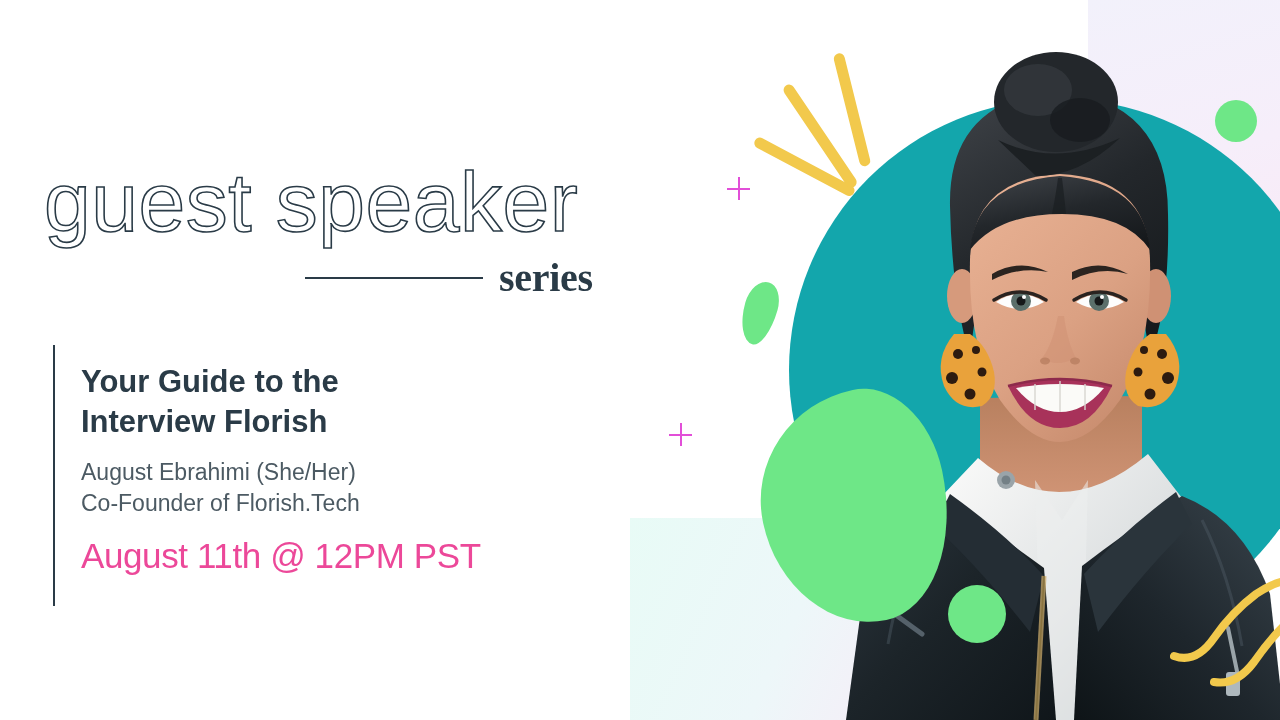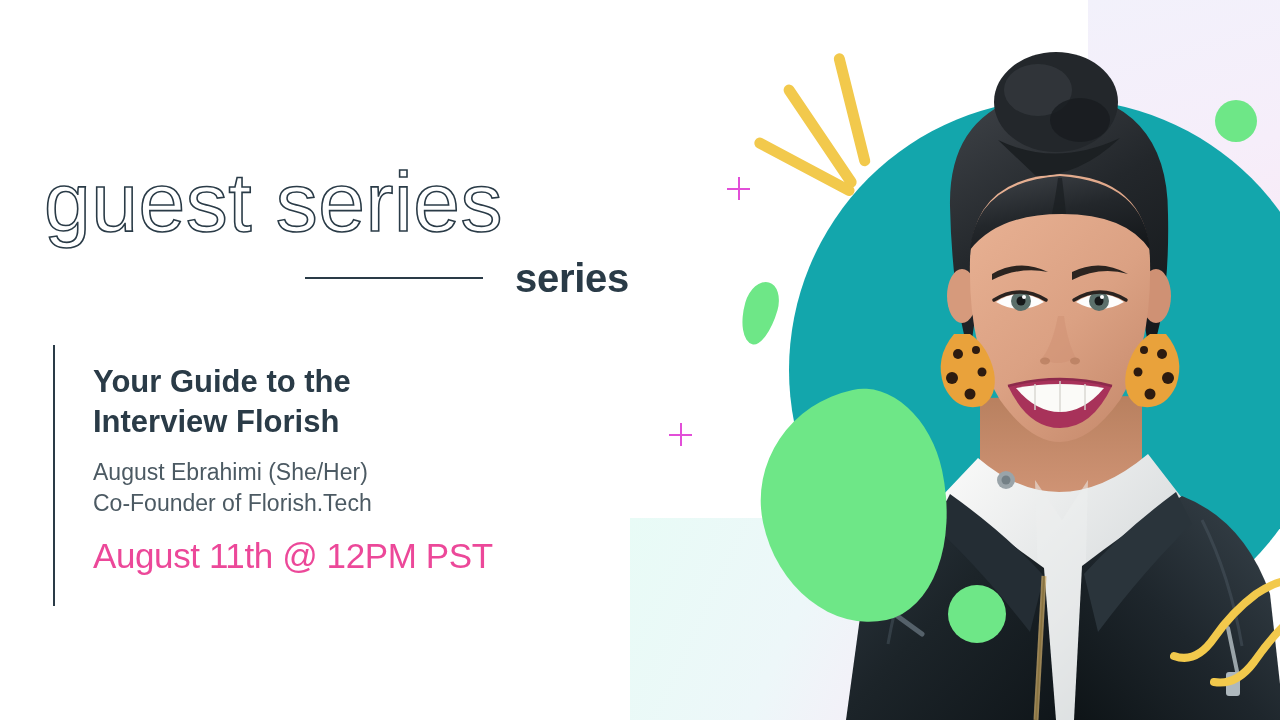--- a/index.html
+++ b/index.html
@@ -208,42 +208,43 @@
     #headline-outline { text-shadow: none; }
   }
 
   #series-row {
     position: absolute;
     left: 305px;
     top: 258px;
     width: 320px;
     display: flex;
     align-items: center;
-    gap: 32px;
+    gap: 16px;
+    font-family: Liberation Serif, serif;
   }
   #series-rule {
     flex: 0 0 178px;
     height: 2px;
     background: #2a3b47;
   }
   #series-label {
     font-size: 40px;
     font-weight: 600;
     letter-spacing: -0.3px;
     color: #2a3b47;
     line-height: 1;
   }
 
   #detail-block {
     position: absolute;
     left: 53px;
     top: 345px;
     height: 261px;
     border-left: 2px solid #2a3b47;
-    padding-left: 38px;
+    padding-left: 26px;
     box-sizing: border-box;
     display: flex;
     flex-direction: column;
   }
   #talk-title {
     font-size: 31px;
     font-weight: 600;
     line-height: 1.28;
     color: #2a3b47;
     margin-top: 17px;
@@ -420,21 +421,21 @@
 
   <svg id="yellow-waves" viewBox="0 0 120 110">
     <path d="M4 78 Q26 86 44 60 Q62 34 86 16 Q104 4 120 2" stroke="#f2c94c" stroke-width="8" fill="none" stroke-linecap="round"></path>
     <path d="M44 104 Q66 108 84 84 Q102 58 120 42" stroke="#f2c94c" stroke-width="8" fill="none" stroke-linecap="round"></path>
   </svg>
 
   <div class="plus-mark" id="plus-upper"></div>
   <div class="plus-mark" id="plus-lower"></div>
 
 
-  <div id="headline-outline">guest series</div>
+  <div id="headline-outline">guest speaker</div>
 
   <div id="series-row">
     <div id="series-rule"></div>
     <div id="series-label">series</div>
   </div>
 
   <div id="detail-block">
     <div id="talk-title">
       <span>Your Guide to the</span><br>
       <span>Interview Florish</span>

